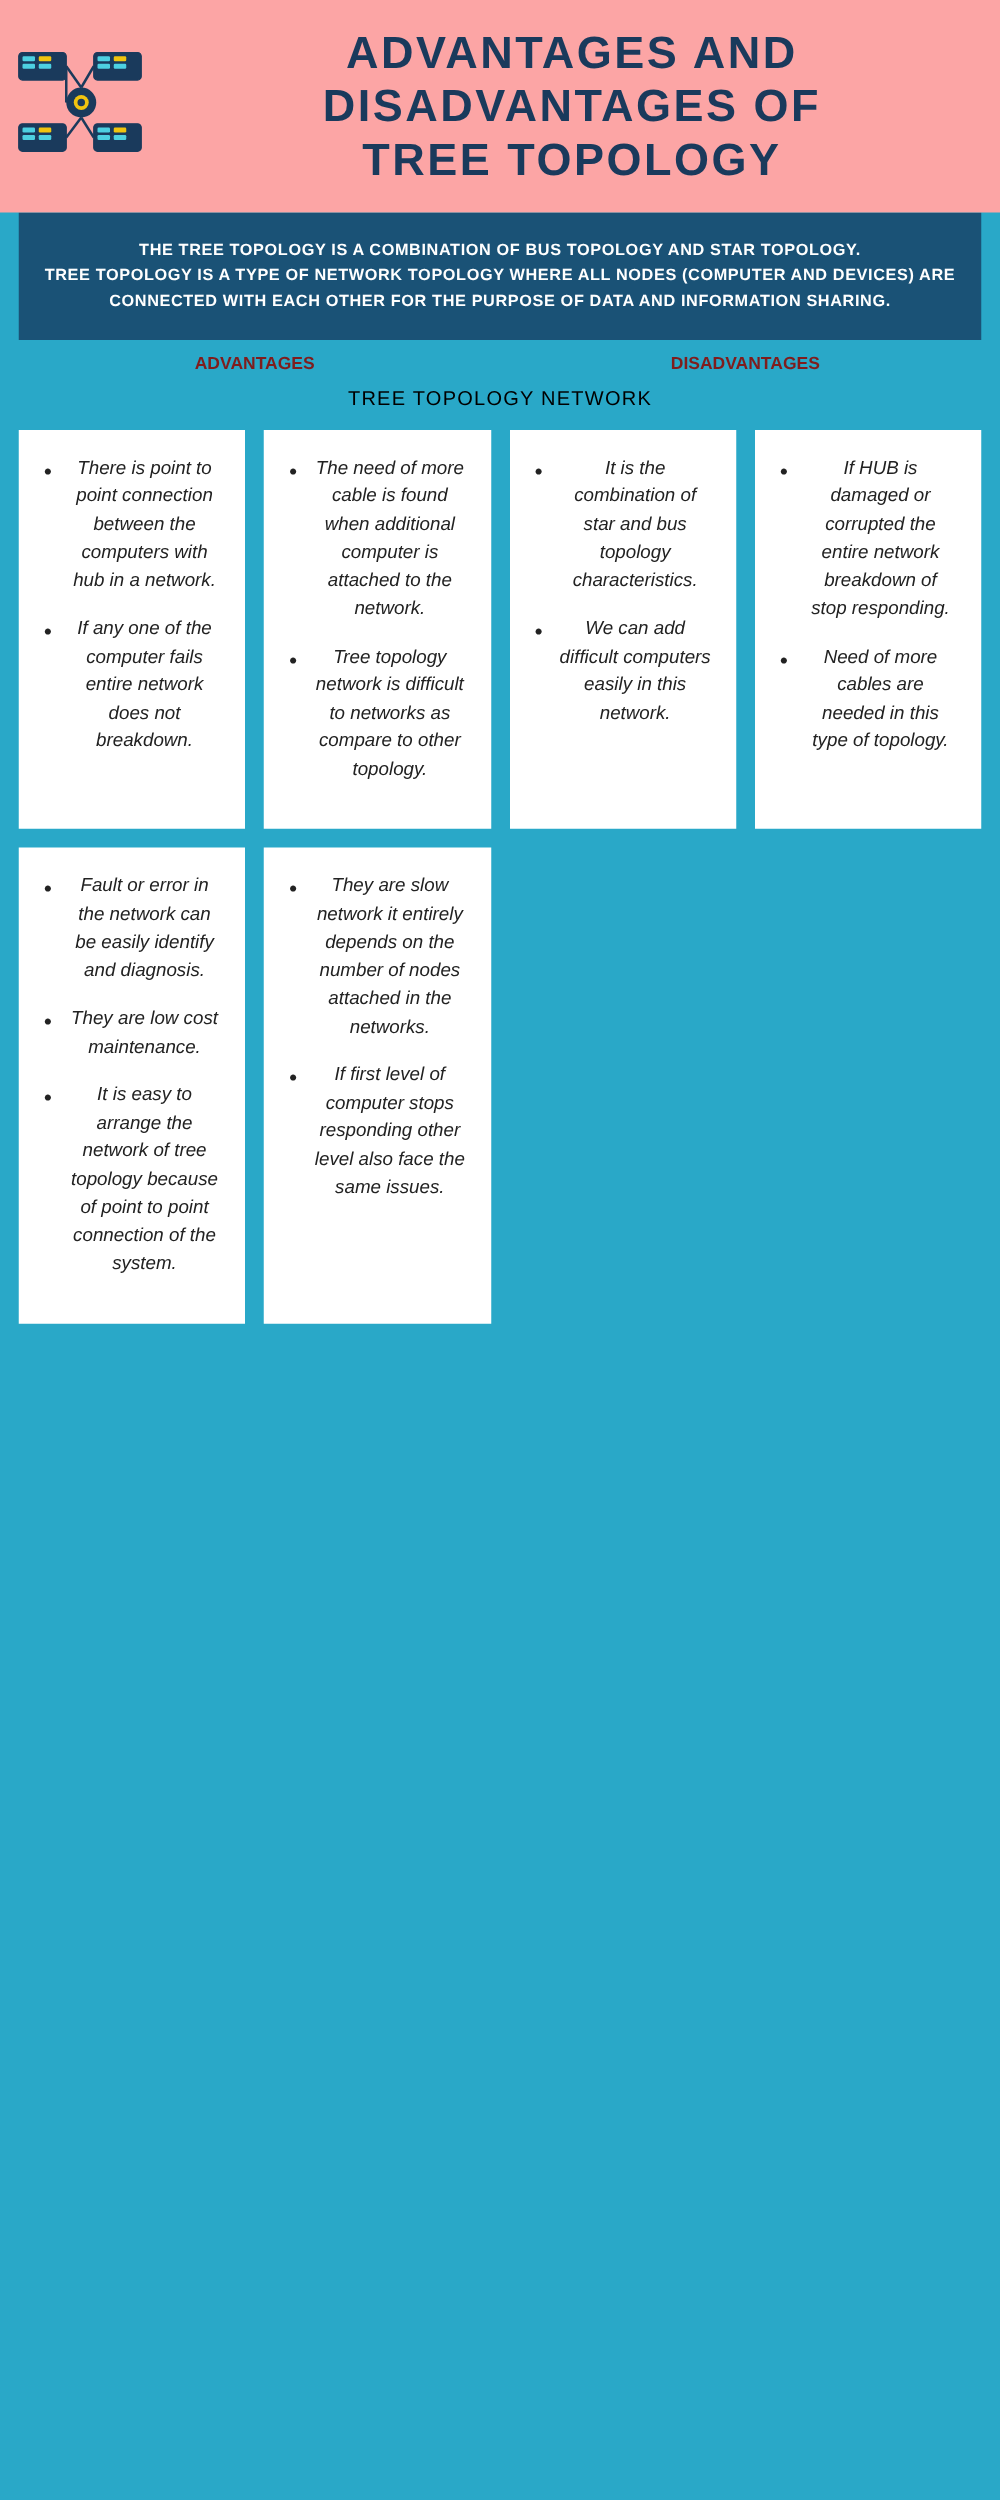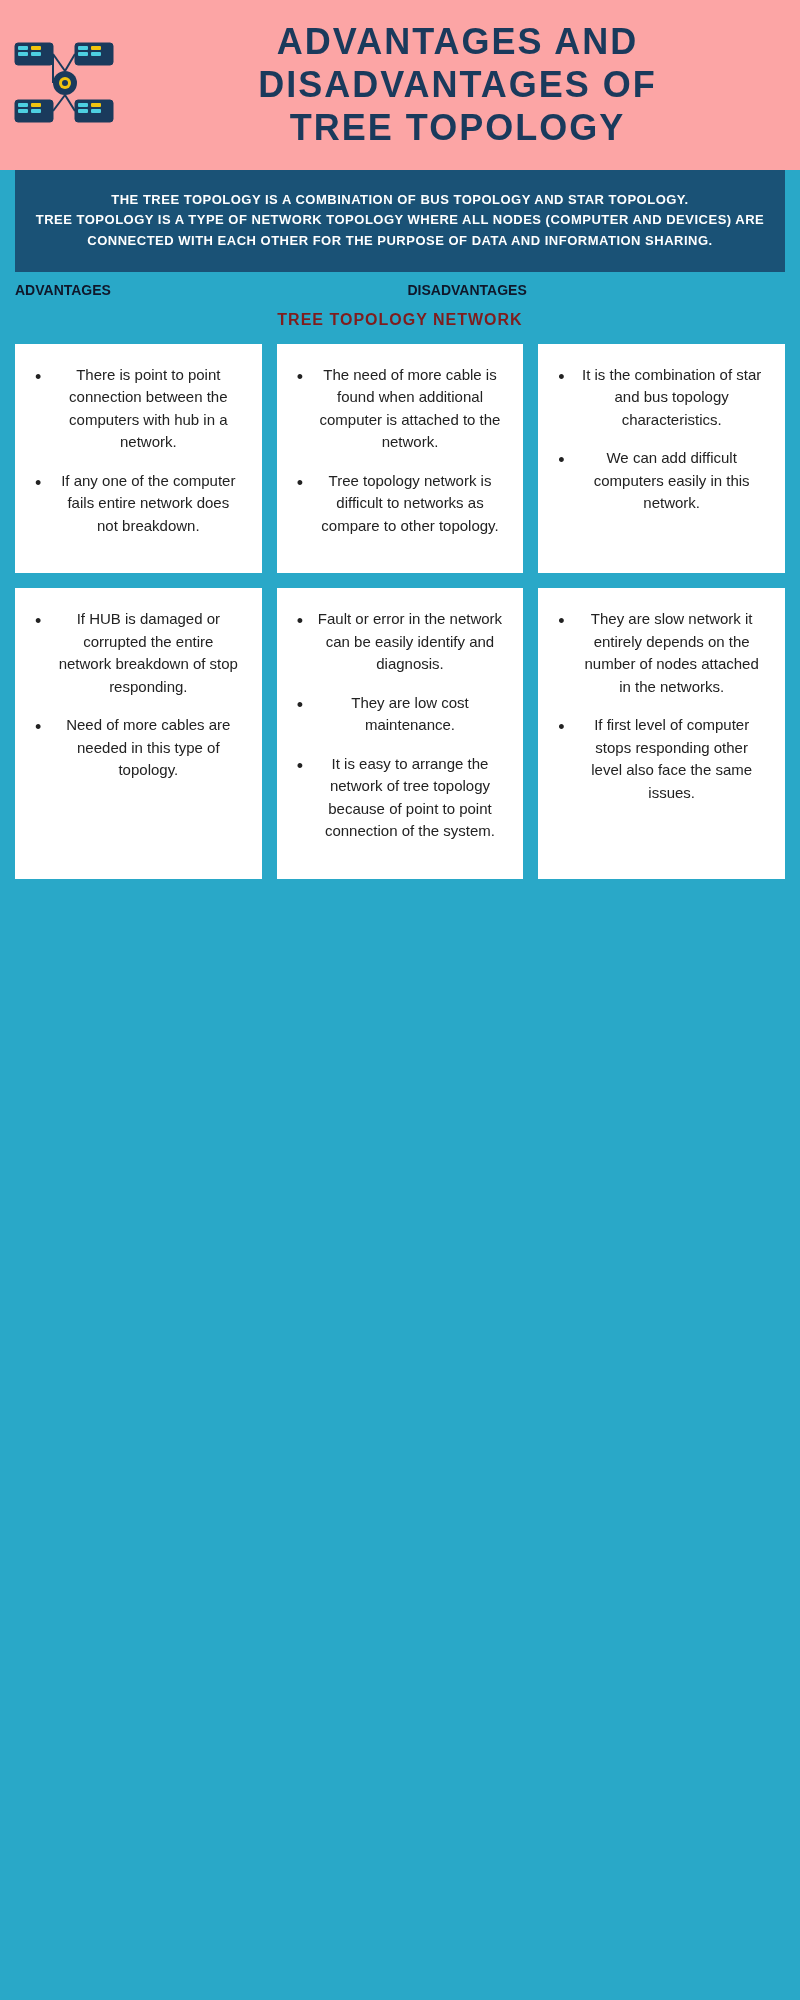--- a/index.html
+++ b/index.html
@@ -65,22 +65,23 @@
       font-weight: 700;
       text-transform: uppercase;
       letter-spacing: 0.5px;
       line-height: 1.6;
     }
 
     
     .grid-section {
       padding: 15px 15px;
       display: grid;
-      grid-template-columns: 1fr 1fr 1fr;
+      grid-template-columns: 1fr 1fr 1fr 1fr;
       gap: 15px;
+      font-style: italic;
     }
 
     .card {
       background: #fff;
       padding: 20px 20px;
       min-height: 200px;
     }
 
     .card ul {
       list-style: none;
@@ -107,32 +108,32 @@
     }
 
     .adv-dis-labels {
       display: flex;
       padding: 0 15px 5px 15px;
       gap: 15px;
     }
 
     .adv-label, .dis-label {
       flex: 1;
-      text-align: left;
+      text-align: center;
       font-size: 14px;
       font-weight: 900;
-      color: #0f172a;
+      color: #7f1d1d;
       text-transform: uppercase;
     }
 
     .tree-topology-label {
       text-align: center;
-      color: #7f1d1d;
+      color: #000000;
       font-size: 16px;
-      font-weight: 700;
+      font-weight: 400;
       text-transform: uppercase;
       letter-spacing: 1px;
       padding: 8px 15px 0 15px;
     }
 
   </style>
 </head>
 <body>
 
 <div class="watermark">WWW.CHTIPS.COM</div>

